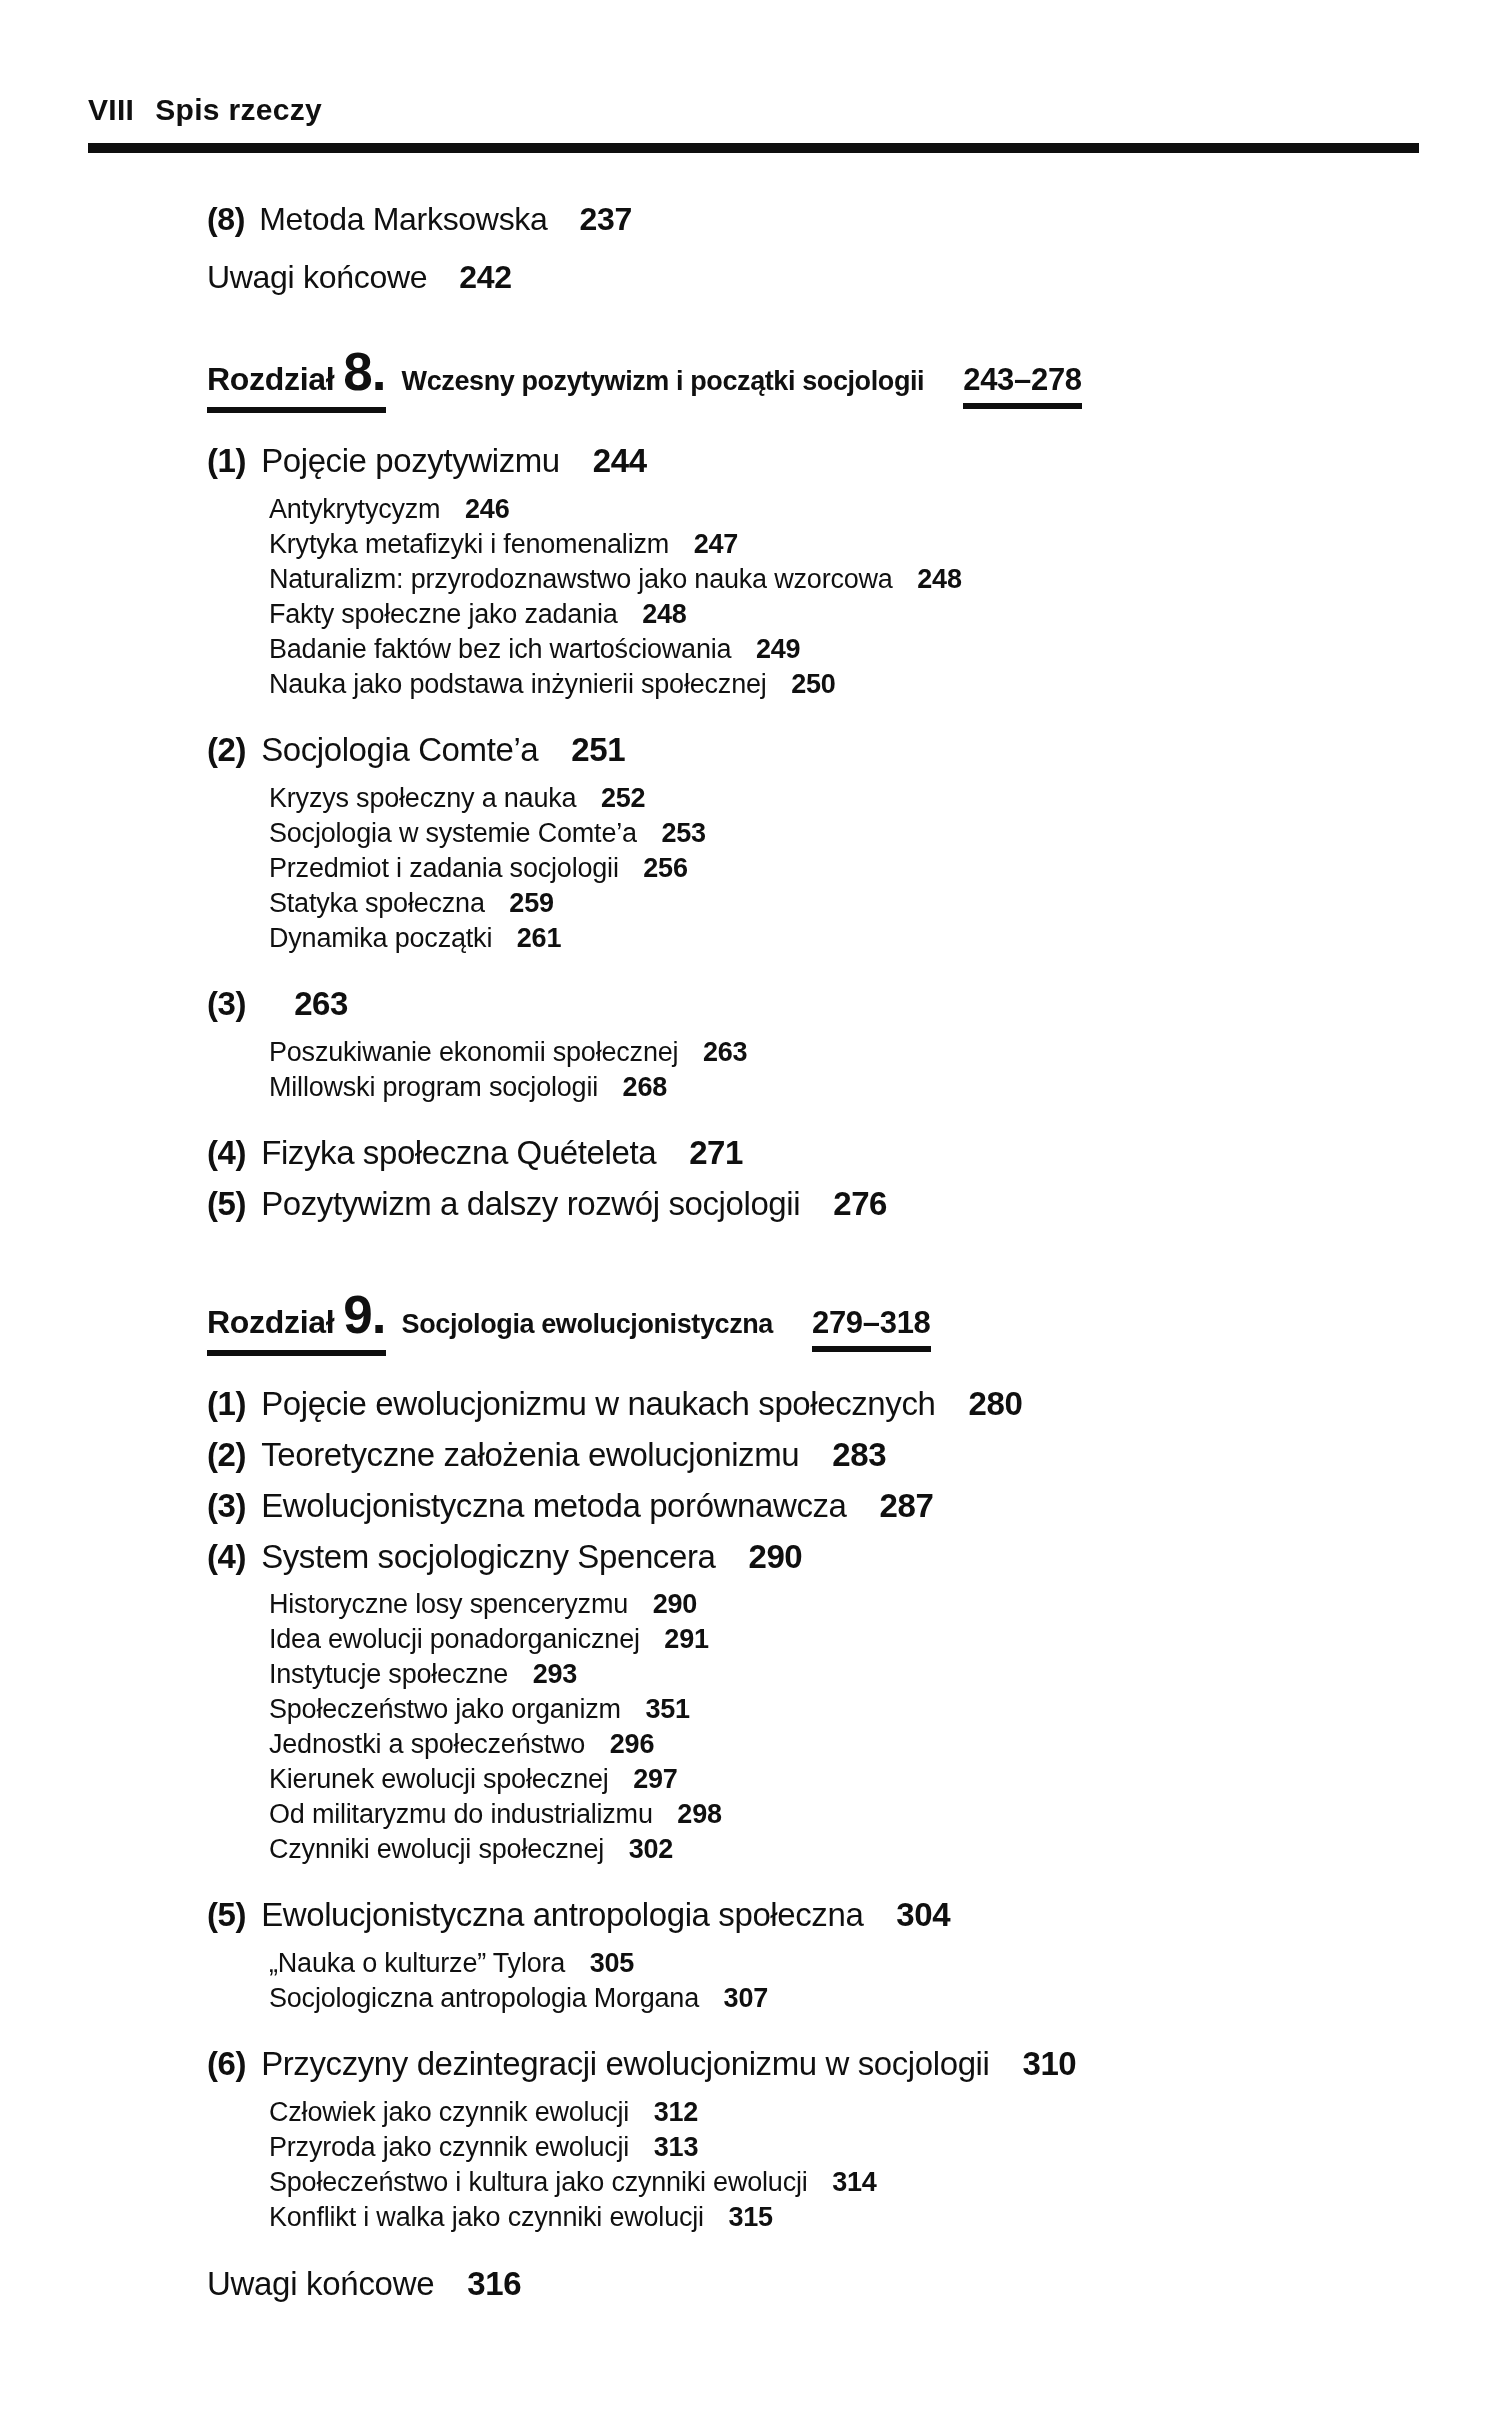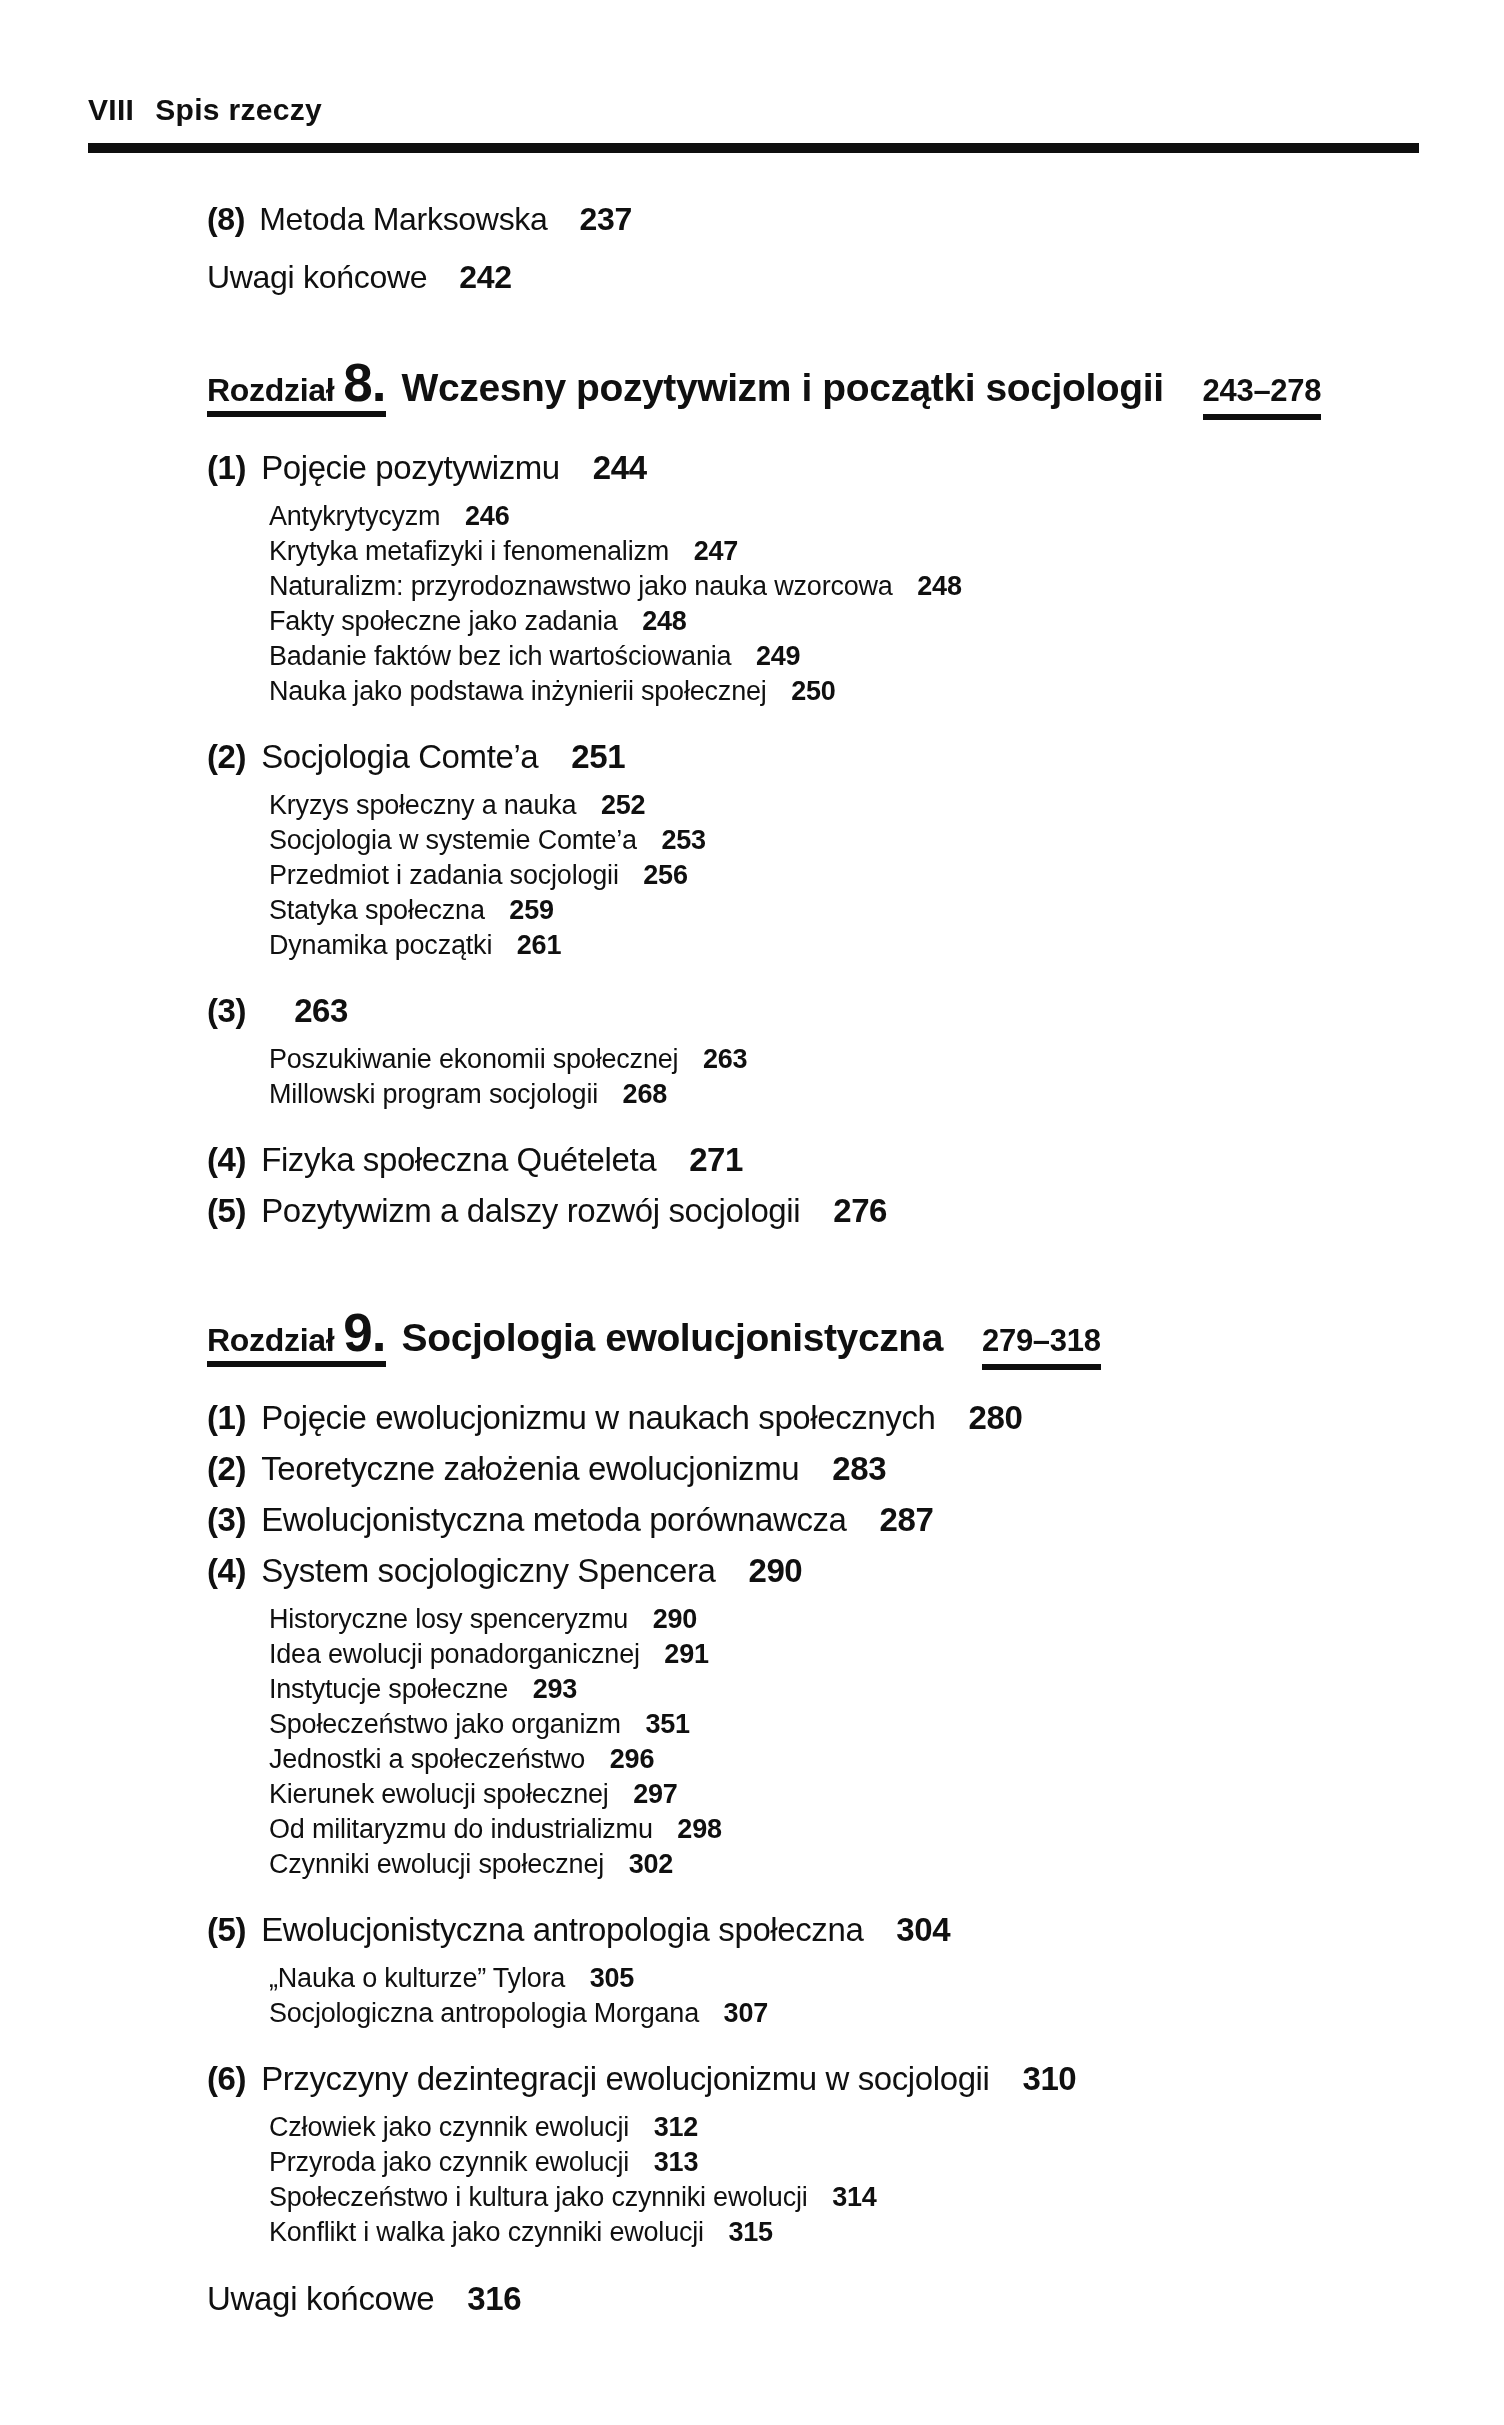--- a/index.html
+++ b/index.html
@@ -29,25 +29,25 @@
   .line { display: flex; align-items: baseline; white-space: nowrap; }
 
   .entry { font-size: 32px; line-height: 40px; letter-spacing: -0.3px; }
   .entry .m { font-weight: 700; margin-right: 14px; }
   .entry .pg { font-weight: 700; margin-left: 32px; }
   .closing-intro { margin-top: 18.5px; }
 
   .ch-head { display: flex; align-items: baseline; white-space: nowrap; margin-top: 32px; }
   .ch-labelwrap {
     display: inline-flex; align-items: baseline;
-    border-bottom: 6.2px solid #0e0e0e; padding-bottom: 2px;
+    border-bottom: 6.2px solid #0e0e0e; padding-bottom: 9px;
   }
   .ch-label { font-size: 32px; font-weight: 700; letter-spacing: -0.3px; }
   .ch-num { font-size: 53px; font-weight: 700; margin-left: 8.8px; letter-spacing: -0.9px; line-height: 53px; }
-  .ch-title { font-size: 39px; font-weight: 700; margin-left: 16px; letter-spacing: -0.4px; margin-top: 37px; }
+  .ch-title { font-size: 27px; font-weight: 700; margin-left: 16px; letter-spacing: -0.4px; margin-top: 37px; }
   .ch-pages {
     font-size: 31px; font-weight: 700; margin-left: 39px;
     border-bottom: 6.2px solid #0e0e0e; padding-bottom: 5.3px; letter-spacing: -0.3px;
   }
 
   .sec { font-size: 33px; line-height: 44px; margin-top: 7px; letter-spacing: -0.4px; }
   .sec .m { font-weight: 700; margin-right: 15px; }
   .sec .pg { font-weight: 700; margin-left: 33px; }
   .first-sec { margin-top: 26px; }
 

